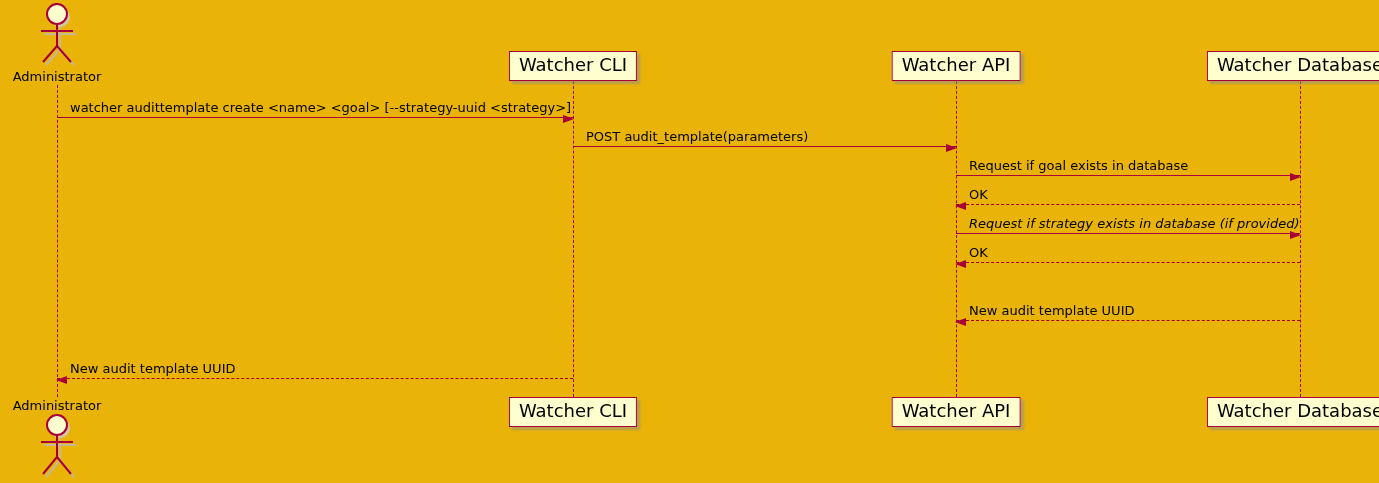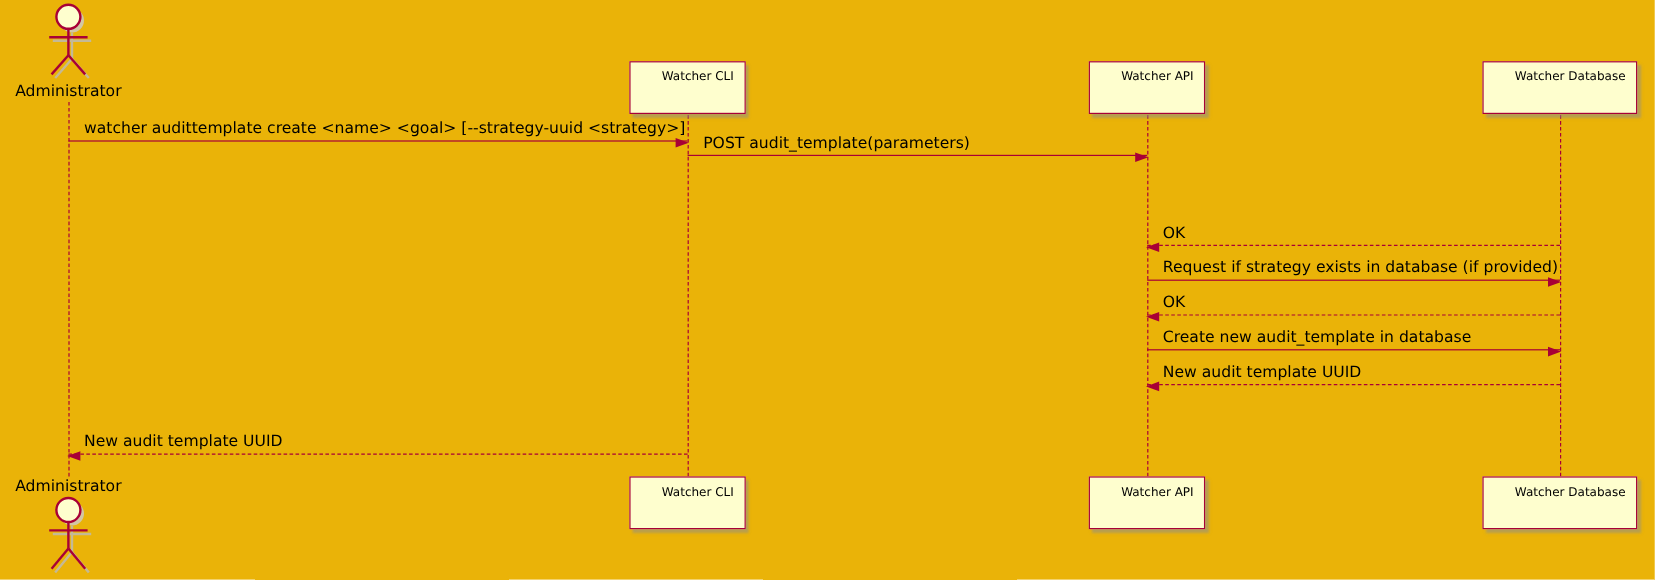--- a/index.html
+++ b/index.html
@@ -22,25 +22,25 @@
     position:absolute;
     width:0;
     border-left:1px dashed var(--accent);
   }
   .pbox{
     position:absolute;
     transform:translateX(-50%);
     background:var(--fill);
     border:1.5px solid var(--accent);
     box-shadow:3px 3px 2px var(--shadow);
-    padding:5px 9px 6px 26px;
+    padding:5px 9px 6px 9px;
     white-space:nowrap;
-    font-size:10px;
+    font-size:18px;
     line-height:16px;
-    height:44px;
+    height:30px;
   }
   .actor-label{
     position:absolute;
     transform:translateX(-50%);
     white-space:nowrap;
     font-size:13px;
     line-height:15px;
   }
   .actor-svg{position:absolute;}
   .message{position:absolute;height:18px;}
@@ -107,55 +107,55 @@
   <div class="pbox" style="left:956px; top:51px;">Watcher API</div>
   <div class="pbox" style="left:1300px;top:51px;">Watcher Database</div>
 
   <div class="message solid dir-right" style="left:57px;top:100px;width:516px;">
     <span class="msg-label">watcher audittemplate create &lt;name&gt; &lt;goal&gt; [--strategy-uuid &lt;strategy&gt;]</span>
     <div class="msg-line">
         <span class="arrow-head"></span>
       </div>
   </div>
 
-  <div class="message solid dir-right" style="left:573px;top:112px;width:383px;">
+  <div class="message solid dir-right" style="left:573px;top:129px;width:383px;">
     <span class="msg-label">POST audit_template(parameters)</span>
     <div class="msg-line">
         <span class="arrow-head"></span>
       </div>
   </div>
 
+  <div class="message solid dir-right" style="left:956px;top:158px;width:344px;">
+    <span class="msg-label">Request if goal exists in database</span>
+    <div class="msg-line">
+        <span class="arrow-head"></span>
+      </div>
+  </div>
 
   <div class="message dashed dir-left" style="left:956px;top:187px;width:344px;">
     <span class="msg-label">OK</span>
     <div class="msg-line">
         <span class="arrow-head"></span>
       </div>
   </div>
 
-  <div class="message solid dir-right" style="left:956px;top:216px;width:344px;">
+  <div class="message solid dir-right" style="left:956px;top:216px;width:344px;font-style:italic;">
     <span class="msg-label">Request if strategy exists in database (if provided)</span>
     <div class="msg-line">
         <span class="arrow-head"></span>
       </div>
   </div>
 
   <div class="message dashed dir-left" style="left:956px;top:245px;width:344px;">
     <span class="msg-label">OK</span>
     <div class="msg-line">
         <span class="arrow-head"></span>
       </div>
   </div>
 
-  <div class="message solid dir-right" style="left:956px;top:274px;width:344px;">
-    <span class="msg-label">Create new audit_template in database</span>
-    <div class="msg-line">
-        <span class="arrow-head"></span>
-      </div>
-  </div>
 
   <div class="message dashed dir-left" style="left:956px;top:303px;width:344px;">
     <span class="msg-label">New audit template UUID</span>
     <div class="msg-line">
         <span class="arrow-head"></span>
       </div>
   </div>
 
 
   <div class="message dashed dir-left" style="left:57px;top:361px;width:516px;">

